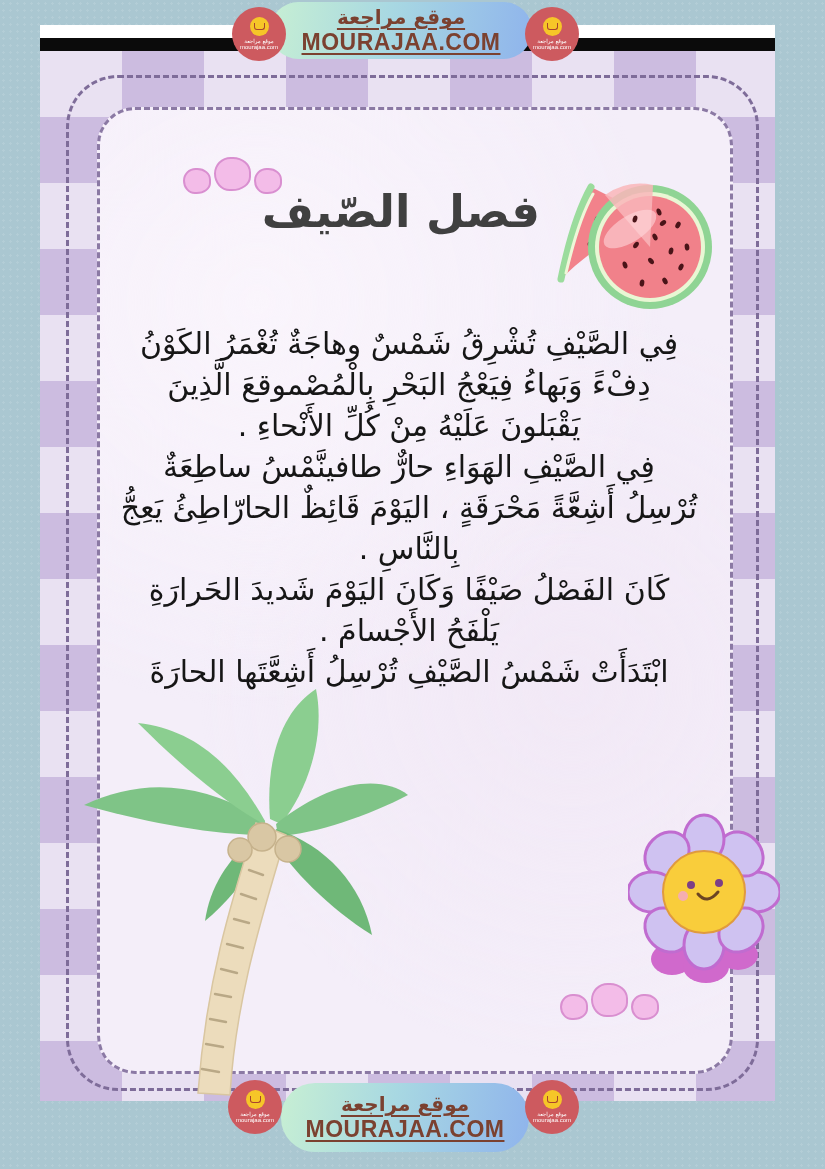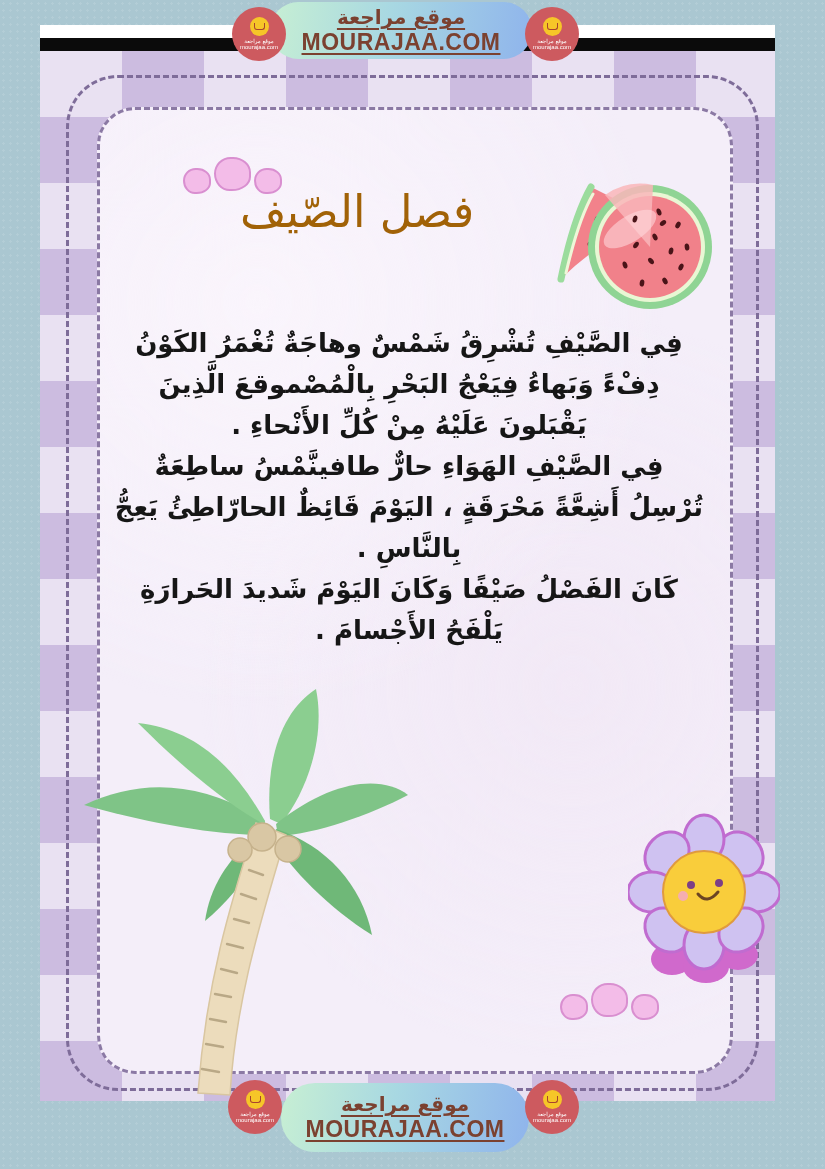--- a/index.html
+++ b/index.html
@@ -34,30 +34,30 @@
   
   .puffs{position:absolute;display:flex;align-items:flex-end;gap:3px;}
   .puffs-top{left:143px;top:132px;}
   .puffs-bottom{left:520px;top:958px;}
   .puff{display:inline-block;background:#f3bce8;border:2px solid #d98fd0;
         border-radius:48% 52% 55% 45% / 52% 48% 45% 55%;}
   .puff-small{width:24px;height:22px;}
   .puff-big{width:33px;height:30px;margin-bottom:3px;}
   
   .doc-title{
-    position:absolute;left:200px;top:160px;width:300px;text-align:left;
-    font-size:45px;font-weight:normal;color:#a16207;direction:rtl;
+    position:absolute;left:200px;top:160px;width:300px;text-align:right;
+    font-size:45px;font-weight:bold;color:#404040;direction:rtl;
   }
   .watermelon-box{position:absolute;left:495px;top:132px;width:185px;height:165px;}
   
   .text-block{
     position:absolute;left:58px;top:298px;width:622px;z-index:3;
     direction:rtl;text-align:center;color:#161616;
   }
-  .text-line{font-size:26px;font-weight:bold;line-height:41px;white-space:nowrap;}
+  .text-line{font-size:30px;font-weight:normal;line-height:41px;white-space:nowrap;}
   
   .palm-box{position:absolute;left:40px;top:658px;width:330px;height:414px;z-index:2;}
   .flower-box{position:absolute;left:588px;top:772px;width:152px;height:200px;z-index:4;}
   
   .banner-pill{
     position:absolute;z-index:20;border-radius:34px;
     background:linear-gradient(100deg,#c7efd3 0%,#a8d8e2 45%,#8fb4ec 100%);
     display:flex;flex-direction:column;align-items:center;justify-content:center;
     color:#7b4130;text-align:center;
   }
@@ -178,20 +178,21 @@
 
     <div class="text-block">
         <div class="text-line">فِي الصَّيْفِ تُشْرِقُ شَمْسٌ وهاجَةٌ تُغْمَرُ الكَوْنُ</div>
         <div class="text-line">دِفْءً وَبَهاءُ فِيَعْجُ البَحْرِ بِالْمُصْموقعَ الَّذِينَ</div>
         <div class="text-line">يَقْبَلونَ عَلَيْهُ مِنْ كُلِّ الأَنْحاءِ .</div>
         <div class="text-line">فِي الصَّيْفِ الهَوَاءِ حارٌّ طافينَّمْسُ ساطِعَةٌ</div>
         <div class="text-line">تُرْسِلُ أَشِعَّةً مَحْرَقَةٍ ، اليَوْمَ قَائِظٌ الحارّاطِئُ يَعِجُّ</div>
         <div class="text-line">بِالنَّاسِ .</div>
         <div class="text-line">كَانَ الفَصْلُ صَيْفًا وَكَانَ اليَوْمَ شَديدَ الحَرارَةِ</div>
         <div class="text-line">يَلْفَحُ الأَجْسامَ .</div>
+        <div class="text-line">ابْتَدَأَتْ شَمْسُ الصَّيْفِ تُرْسِلُ أَشِعَّتَها الحارَةَ</div>
       </div>
 
     <div class="flower-box">
       <svg width="152" height="200" viewBox="0 0 152 200">
         <g fill="#d069cc">
           <ellipse cx="44" cy="162" rx="21" ry="16"></ellipse>
           <ellipse cx="78" cy="170" rx="23" ry="16"></ellipse>
           <ellipse cx="110" cy="158" rx="20" ry="15"></ellipse>
         </g>
         <g fill="#cfc2f1" stroke="#c06cd0" stroke-width="3">

